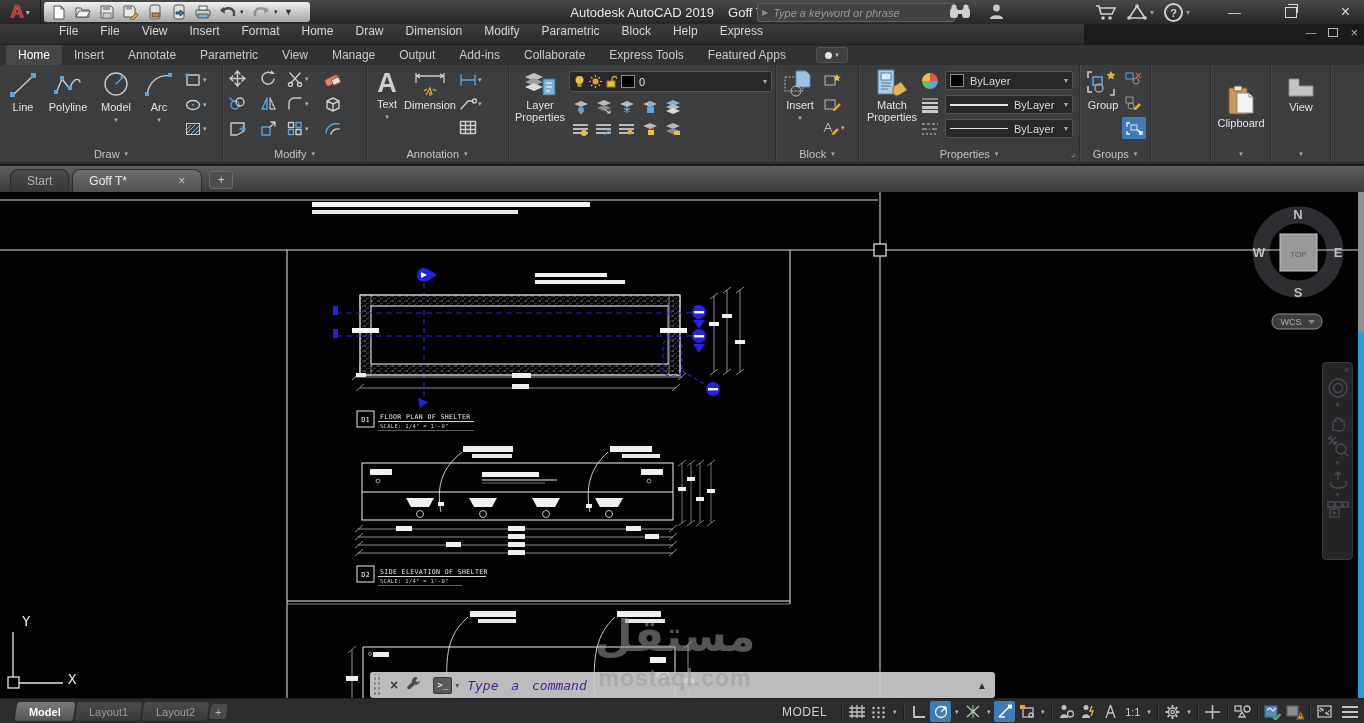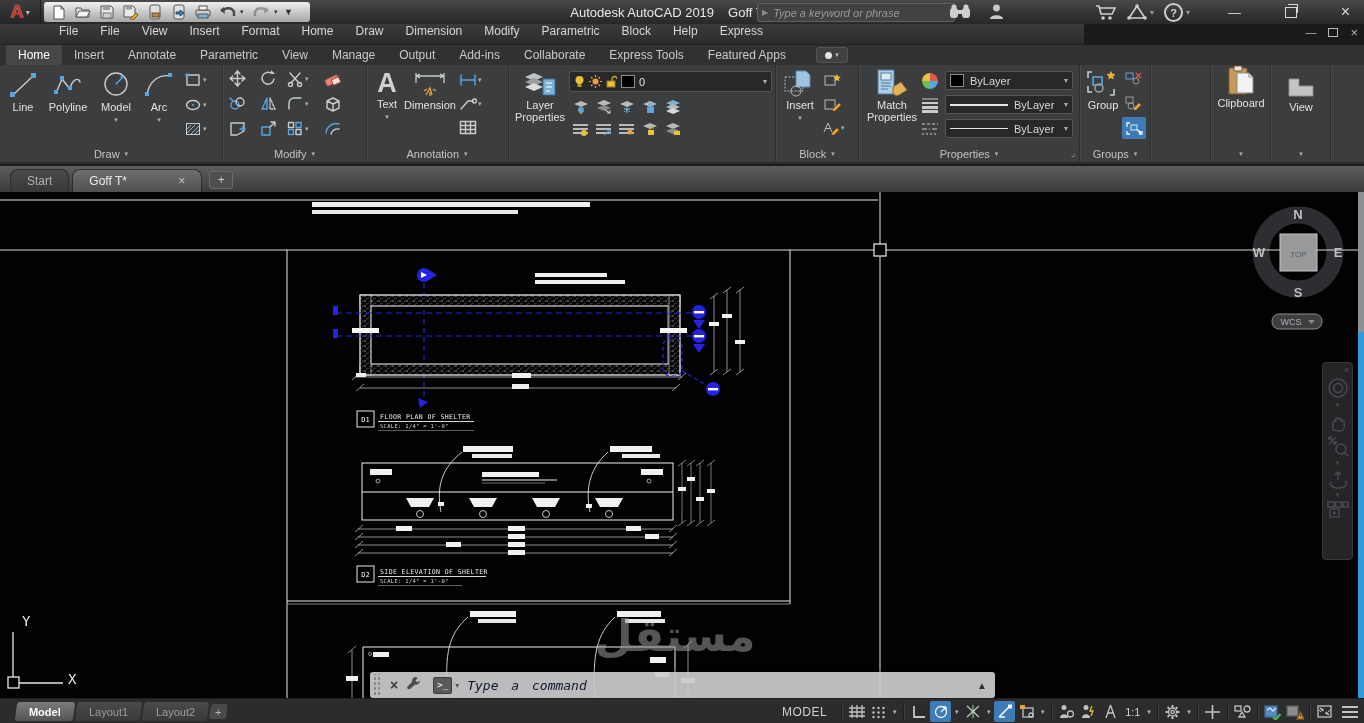--- a/index.html
+++ b/index.html
@@ -78,21 +78,21 @@
   .navbar svg{stroke:#4b4b50;fill:none;stroke-width:1.4;}
   .navbar .ncar{color:#4b4b50;font-size:7px;}
   .scrollstrip-gray{position:absolute;left:1358px;top:0;width:6px;height:140px;background:#8d9092;}
   .scrollstrip-blue{position:absolute;left:1358px;top:140px;width:6px;height:366px;background:#2f9bdb;}
   .cmdbar{position:absolute;left:370px;top:480px;width:625px;height:26px;background:rgba(204,204,206,0.92);border-radius:3px;display:flex;align-items:center;box-shadow:0 0 4px rgba(0,0,0,.5);}
   .cmdgrip{width:10px;height:22px;margin-left:2px;background-image:radial-gradient(#8a8a8a 1px,transparent 1.2px);background-size:4px 5px;background-position:1px 2px;}
   .cmdx{color:#3a3a3a;font-size:14px;font-weight:bold;padding:0 8px;}
   .cmdwrench{padding-right:8px;}
   .cmdicon{width:17px;height:15px;background:#5a5a5c;border:1px solid #3c3c3e;border-radius:2px;color:#fff;font-size:9px;font-family:"DejaVu Sans Mono",monospace;display:flex;align-items:center;justify-content:center;margin-left:4px;}
   .cmdcar{color:#555;font-size:8px;margin:0 8px 0 3px;}
-  .cmdtext{font-family:"DejaVu Sans Mono",monospace;font-style:italic;color:#0f172a;font-size:13px;word-spacing:5px;}
+  .cmdtext{font-family:"DejaVu Sans Mono",monospace;font-style:italic;color:#4c1d95;font-size:13px;word-spacing:5px;}
   .cmdup{margin-left:auto;color:#2e2e2e;font-size:10px;padding-right:8px;}
   .watermark{position:absolute;left:565px;top:415px;width:220px;text-align:center;color:#9a9a9a;opacity:.55;pointer-events:none;}
   .watermark .ar{font-size:44px;font-weight:bold;line-height:58px;font-family:"DejaVu Sans",sans-serif;}
   .watermark .lat{font-size:23px;font-weight:bold;letter-spacing:1px;}
 
   
   .statusbar{left:0;top:698px;width:1364px;height:25px;background:#2c2c2e;border-top:1px solid #1d1d1f;display:flex;align-items:center;box-sizing:border-box;}
   .ltabs{display:flex;align-items:center;height:100%;padding-left:16px;gap:2px;}
   .ltab{height:19px;display:flex;align-items:center;padding:0 13px;font-size:11px;color:#9c9c9c;background:linear-gradient(#4a4a4c,#39393b);border-radius:3px;transform:skewX(-8deg);}
   .ltab span{transform:skewX(8deg);}
@@ -705,21 +705,21 @@
       </span>
     <div class="plabel" style="left:0;">
         <span>Groups</span>
         <span class="car">▾</span>
       </div>
   </div>
   <div class="psep" style="left:1150px;"></div>
 
   <div class="psep" style="left:1210px;"></div>
   <div class="panel" style="left:1212px;width:58px;">
-    <div class="bigbtn" style="left:2px;top:0;width:54px;">
+    <div class="bigbtn" style="left:2px;top:20px;width:54px;">
       <svg width="28" height="32">
           <rect x="2" y="3" width="18" height="26" rx="1" fill="#c89a5a" stroke="#7a5a2a"></rect>
           <rect x="7" y="1" width="8" height="5" rx="1" fill="#e8e8e8" stroke="#7a5a2a"></rect>
           <path d="M10 8 h12 l4 4 v16 h-16z" fill="#f2f2f2" stroke="#8a8a8a"></path>
           <path d="M22 8 v4 h4" fill="none" stroke="#8a8a8a"></path>
         </svg>
       <span>Clipboard</span>
     </div>
     <div class="plabel" style="left:0;">
         <span class="car">▾</span>
@@ -1013,20 +1013,21 @@
           <path d="M10 1 a4 4 0 0 0 -4 5 L1.5 10.5 a1.8 1.8 0 0 0 2.5 2.5 L9 8.5 a4 4 0 0 0 5-4 l-2.5 2 -2-2 2-2.5z" fill="#4a4a4c"></path>
         </svg></span>
     <span class="cmdicon">&gt;_</span>
     <span class="cmdcar">▾</span>
     <span class="cmdtext">Type a command</span>
     <span class="cmdup">▲</span>
   </div>
 
   <div class="watermark">
     <div class="ar">مستقل</div>
+    <div class="lat">mostaql.com</div>
   </div>
 </div>
 
 <div class="ab statusbar">
   <div class="ltabs">
     <span class="ltab active">
         <span>Model</span>
       </span>
     <span class="ltab">
         <span>Layout1</span>

